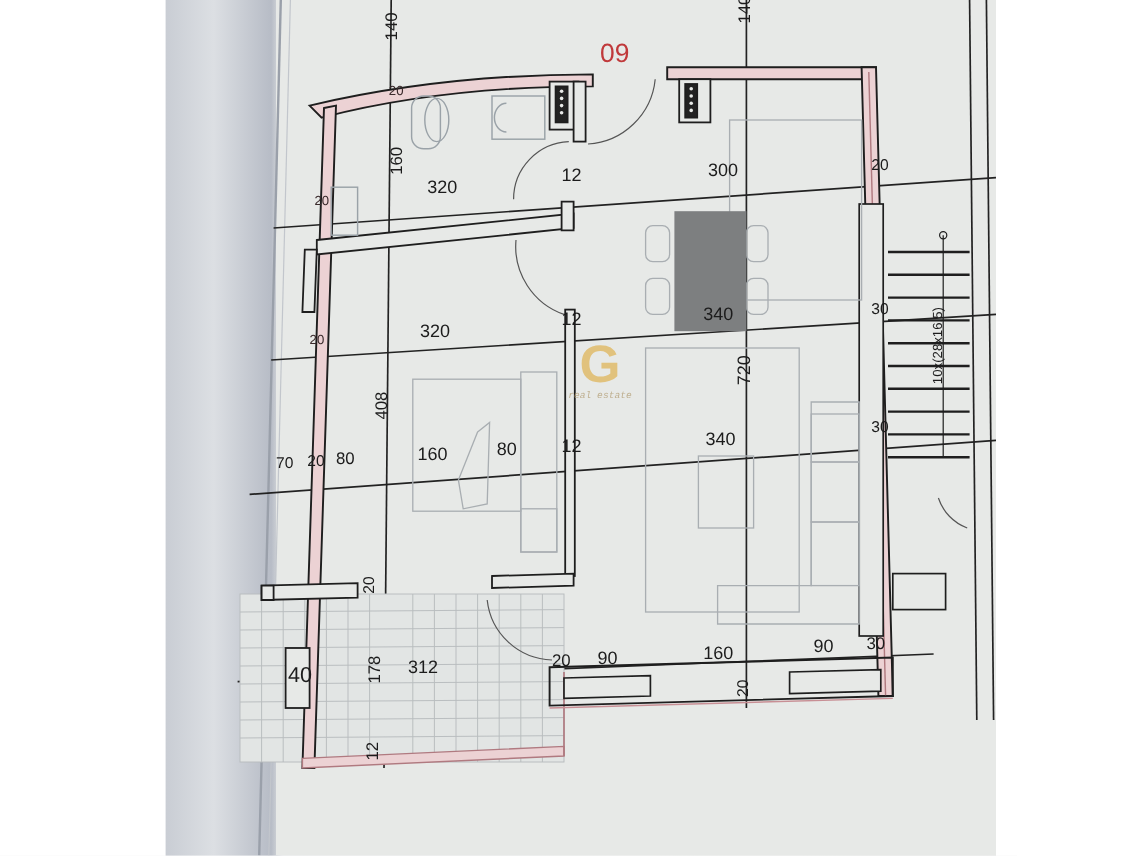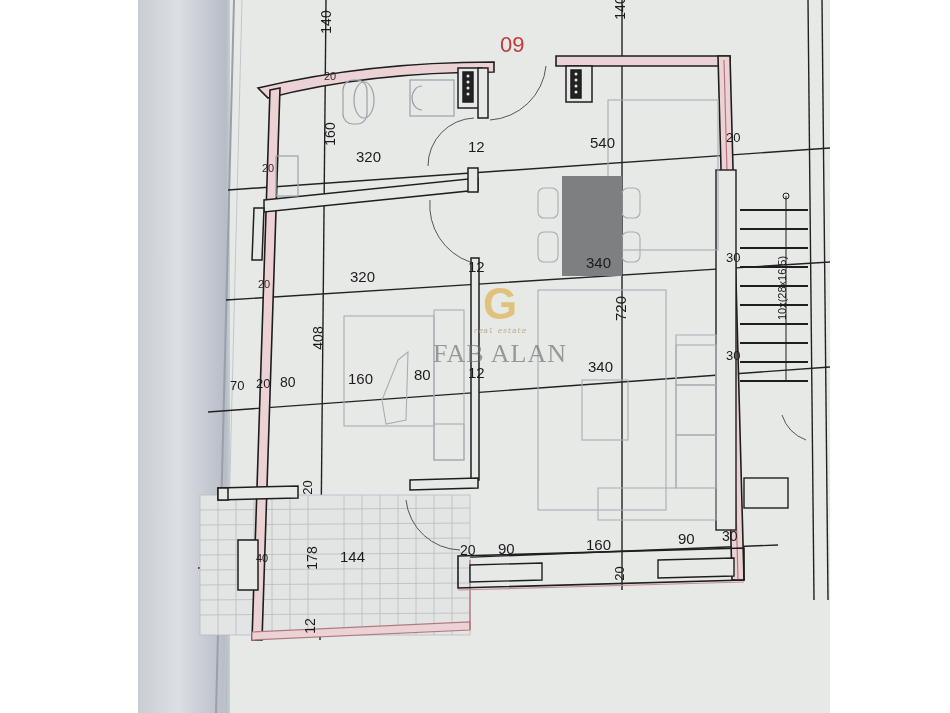--- a/index.html
+++ b/index.html
@@ -164,58 +164,57 @@
 
   
   <div style="position:absolute;left:362px;top:32px;font-size:22px;color:#c0393b;">09</div>
 
   <div style="position:absolute;left:176px;top:14px;font-size:14px;transform:rotate(-90deg);color:#1c1c1c;">140</div>
   <div style="position:absolute;left:470px;top:0px;font-size:14px;transform:rotate(-90deg);color:#1c1c1c;">140</div>
 
   <div style="position:absolute;left:218px;top:148px;font-size:15px;color:#1c1c1c;">320</div>
   <div style="position:absolute;left:180px;top:126px;font-size:14px;transform:rotate(-90deg);color:#1c1c1c;">160</div>
   <div style="position:absolute;left:330px;top:138px;font-size:15px;color:#1c1c1c;">12</div>
-  <div style="position:absolute;left:452px;top:134px;font-size:15px;color:#1c1c1c;">540</div>
+  <div style="position:absolute;left:452px;top:134px;font-size:15px;color:#1c1c1c;">300</div>
   <div style="position:absolute;left:588px;top:130px;font-size:13px;color:#1c1c1c;">20</div>
 
   <div style="position:absolute;left:212px;top:268px;font-size:15px;color:#1c1c1c;">320</div>
   <div style="position:absolute;left:330px;top:258px;font-size:15px;color:#1c1c1c;">12</div>
   <div style="position:absolute;left:448px;top:254px;font-size:15px;color:#1c1c1c;">340</div>
   <div style="position:absolute;left:588px;top:250px;font-size:13px;color:#1c1c1c;">30</div>
   <div style="position:absolute;left:588px;top:348px;font-size:13px;color:#1c1c1c;">30</div>
   <div style="position:absolute;left:470px;top:300px;font-size:15px;transform:rotate(-90deg);color:#1c1c1c;">720</div>
   <div style="position:absolute;left:168px;top:330px;font-size:14px;transform:rotate(-90deg);color:#1c1c1c;">408</div>
 
   <div style="position:absolute;left:92px;top:378px;font-size:13px;color:#1c1c1c;">70</div>
   <div style="position:absolute;left:118px;top:376px;font-size:13px;color:#1c1c1c;">20</div>
   <div style="position:absolute;left:142px;top:374px;font-size:14px;color:#1c1c1c;">80</div>
   <div style="position:absolute;left:210px;top:370px;font-size:15px;color:#1c1c1c;">160</div>
   <div style="position:absolute;left:276px;top:366px;font-size:15px;color:#1c1c1c;">80</div>
   <div style="position:absolute;left:330px;top:364px;font-size:15px;color:#1c1c1c;">12</div>
   <div style="position:absolute;left:450px;top:358px;font-size:15px;color:#1c1c1c;">340</div>
 
   <div style="position:absolute;left:162px;top:480px;font-size:13px;transform:rotate(-90deg);color:#1c1c1c;">20</div>
-  <div style="position:absolute;left:102px;top:552px;font-size:11px;color:#1c1c1c;padding-left:16px;">40</div>
+  <div style="position:absolute;left:102px;top:552px;font-size:18px;color:#1c1c1c;">40</div>
   <div style="position:absolute;left:162px;top:550px;font-size:14px;transform:rotate(-90deg);color:#1c1c1c;">178</div>
-  <div style="position:absolute;left:202px;top:548px;font-size:15px;color:#1c1c1c;">144</div>
+  <div style="position:absolute;left:202px;top:548px;font-size:15px;color:#1c1c1c;">312</div>
   <div style="position:absolute;left:164px;top:618px;font-size:14px;transform:rotate(-90deg);color:#1c1c1c;">12</div>
 
   <div style="position:absolute;left:322px;top:542px;font-size:14px;color:#1c1c1c;">20</div>
   <div style="position:absolute;left:360px;top:540px;font-size:15px;color:#1c1c1c;">90</div>
   <div style="position:absolute;left:448px;top:536px;font-size:15px;color:#1c1c1c;">160</div>
   <div style="position:absolute;left:540px;top:530px;font-size:15px;color:#1c1c1c;">90</div>
   <div style="position:absolute;left:584px;top:528px;font-size:14px;color:#1c1c1c;">30</div>
   <div style="position:absolute;left:474px;top:566px;font-size:13px;transform:rotate(-90deg);color:#1c1c1c;">20</div>
 
   <div style="position:absolute;left:186px;top:70px;font-size:11px;color:#3a2a2c;">20</div>
   <div style="position:absolute;left:124px;top:162px;font-size:11px;color:#3a2a2c;">20</div>
   <div style="position:absolute;left:120px;top:278px;font-size:11px;color:#3a2a2c;">20</div>
 
   <div style="position:absolute;left:612px;top:282px;font-size:11px;transform:rotate(-90deg);color:#1c1c1c;white-space:nowrap;">10x(28x16.5)</div>
 
   
   <div style="position:absolute;left:262px;top:282px;width:200px;text-align:center;">
     <div style="font-size:44px;font-weight:bold;color:#e0b65a;opacity:0.75;line-height:44px;">G</div>
     <div style="font-family:Liberation Mono, monospace;font-style:italic;font-size:8px;color:#b5a17a;opacity:0.8;">real estate</div>
-    <div style="font-family:'Liberation Serif',serif;font-size:26px;color:#6e6e6e;opacity:0.65;letter-spacing:1px;margin-top:4px;">FAB ALAN</div>
   </div>
   </div>
 </div>
 
 </body></html>

